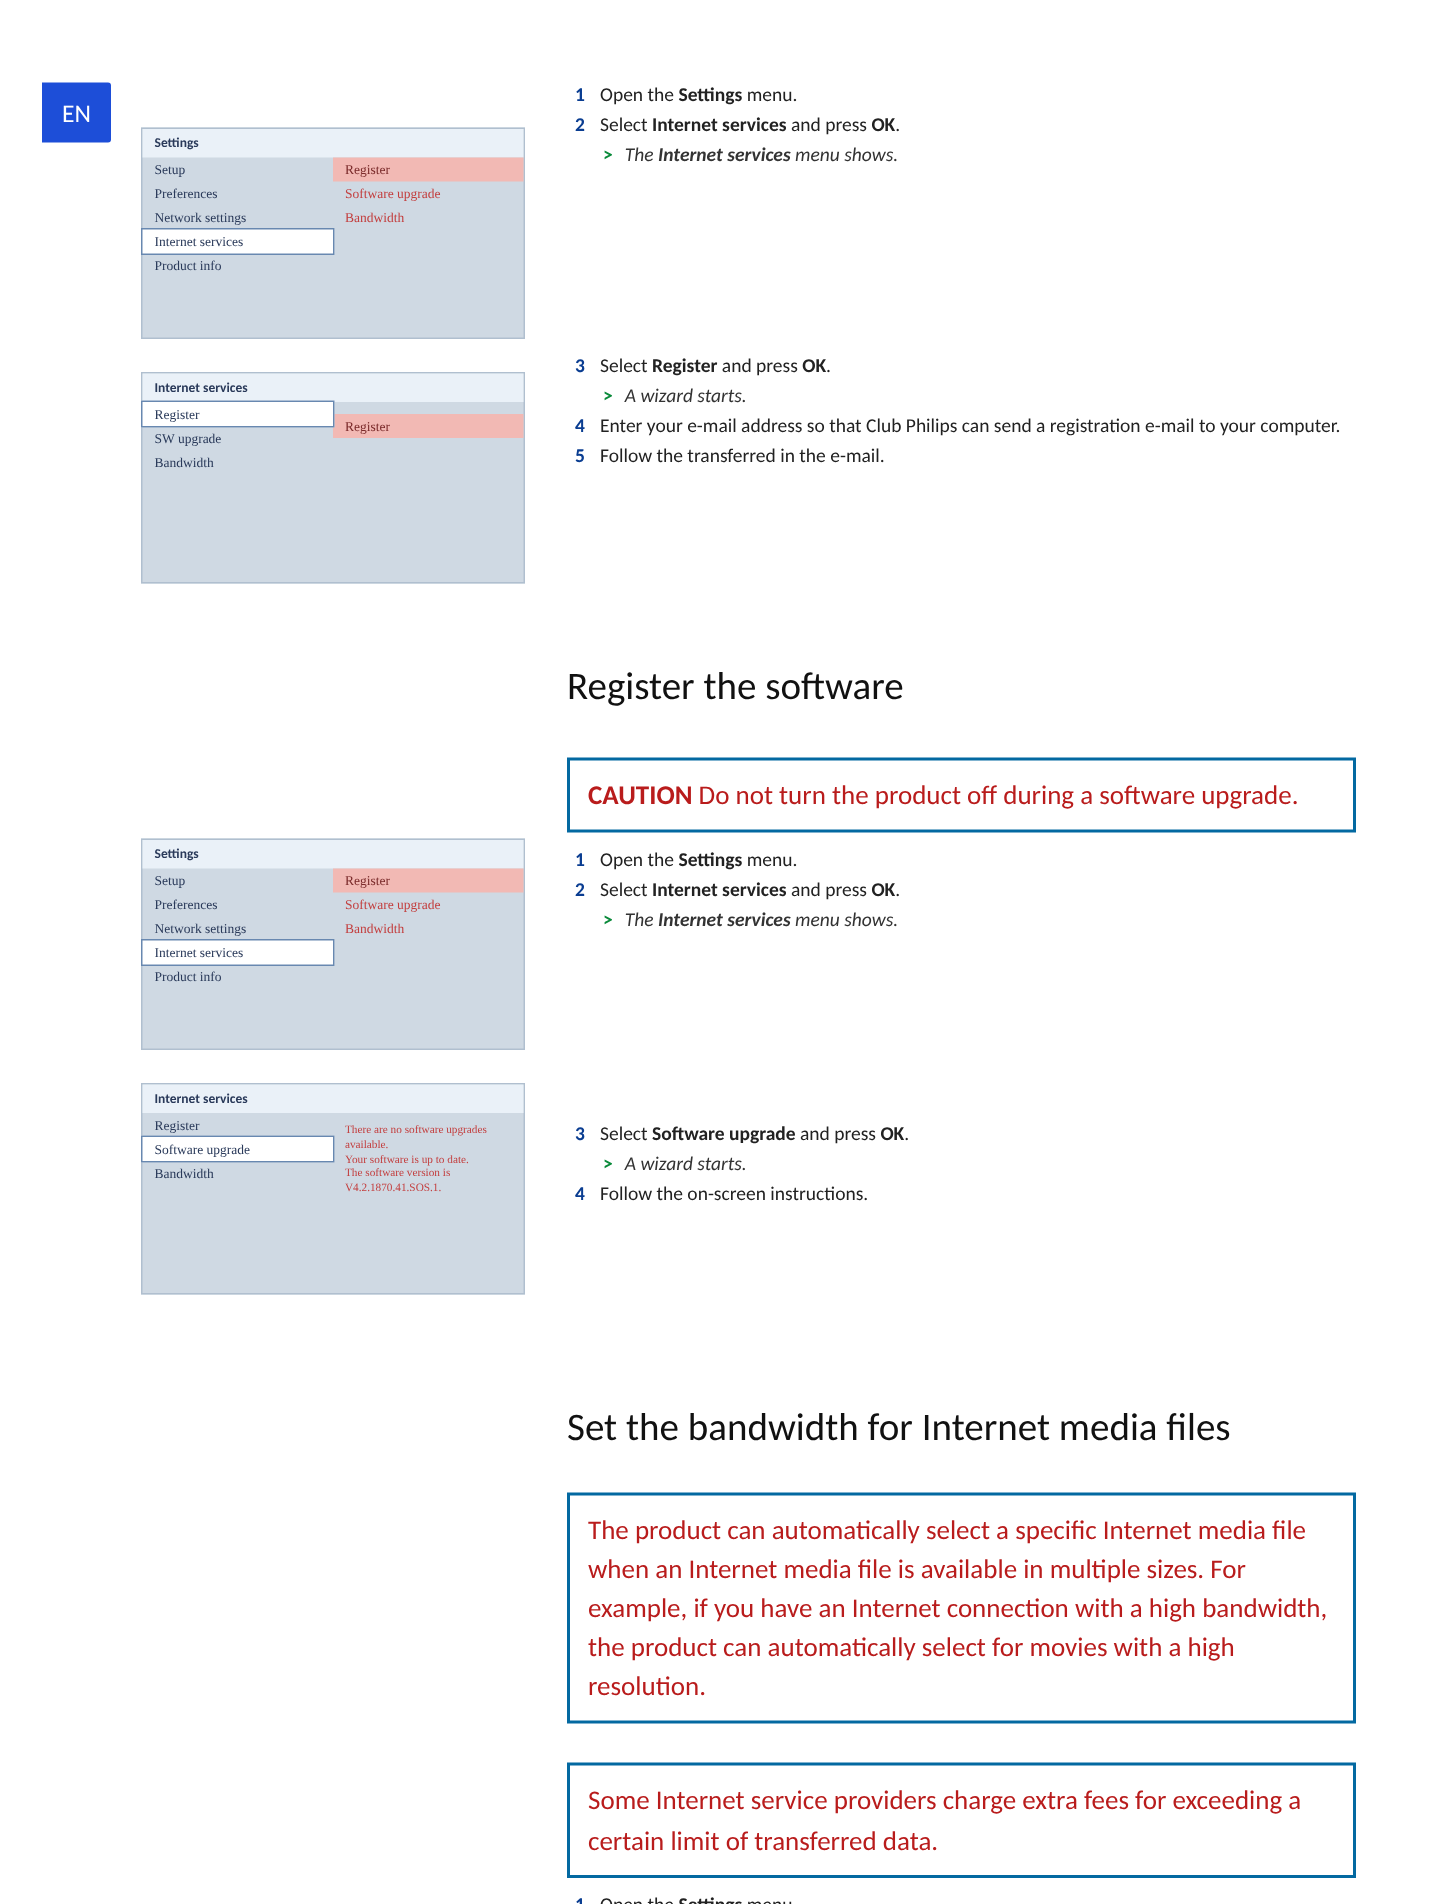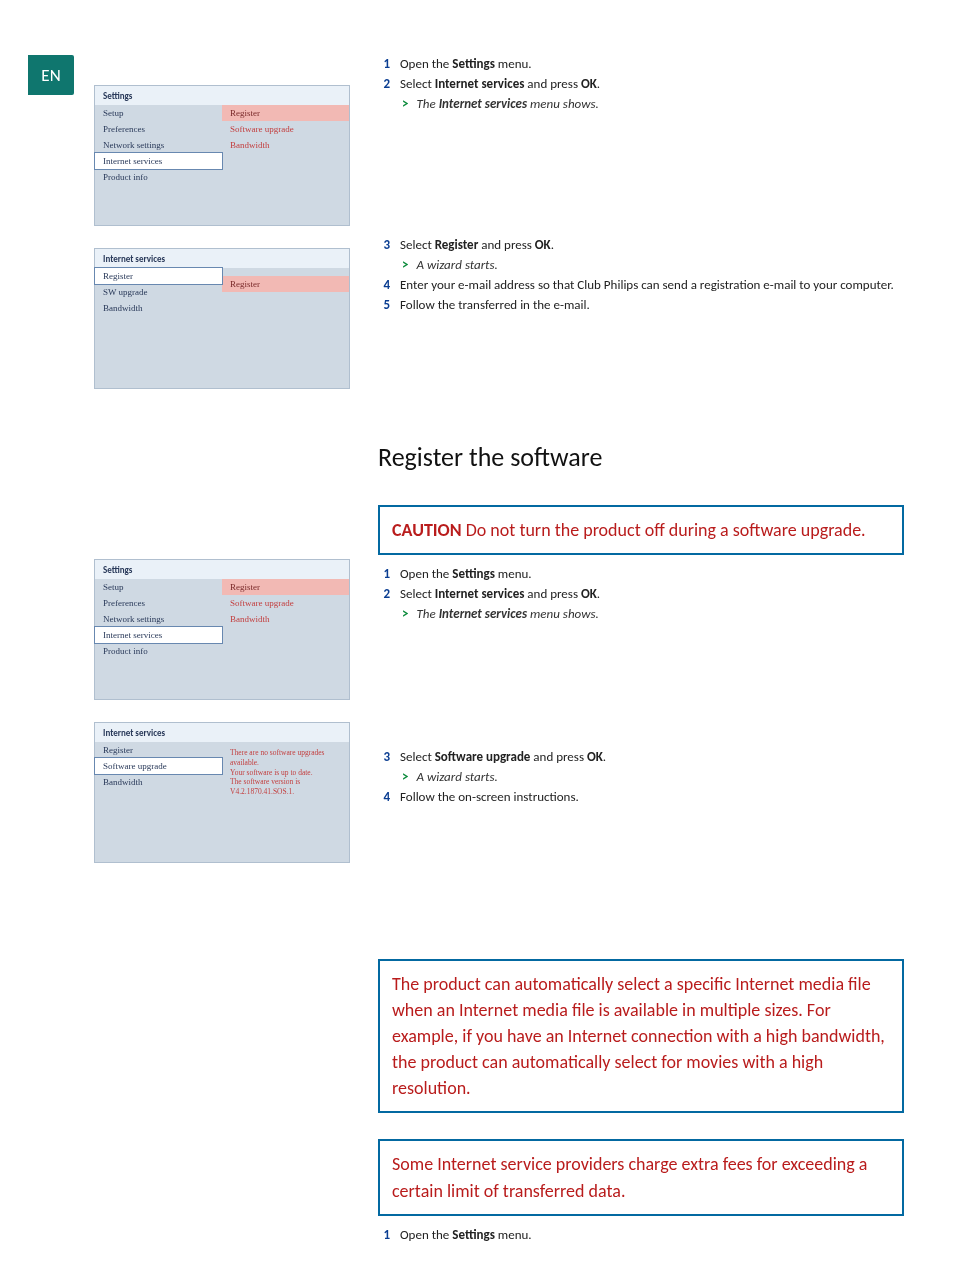--- a/index.html
+++ b/index.html
@@ -1,17 +1,17 @@
 <!DOCTYPE html>
 <html><head>
 <meta charset="utf-8">
 <style>
   * { box-sizing: border-box; margin: 0; padding: 0; }
   body { font-family: "Gill Sans", "Gill Sans MT", Calibri, sans-serif; font-size: 13px; color: #222; background: #fff; width: 954px; position: relative; }
-  .lang-tab { position: absolute; top: 55px; left: 28px; width: 46px; height: 40px; background: #0f766e; color: #fff; display: flex; align-items: center; justify-content: center; font-size: 17px; border-radius: 0 2px 2px 0; }
+  .lang-tab { position: absolute; top: 55px; left: 28px; width: 46px; height: 40px; background: #1d4ed8; color: #fff; display: flex; align-items: center; justify-content: center; font-size: 17px; border-radius: 0 2px 2px 0; }
   .page-num { position: absolute; bottom: 2px; left: 36px; font-size: 13px; color: #333; font-weight: bold; }
   .page { padding: 55px 50px 50px 94px; }
   .row { display: flex; gap: 28px; margin-bottom: 0; }
   .col-left { width: 256px; flex: 0 0 256px; }
   .col-right { flex: 1; min-width: 0; }
   h1 { font-size: 26px; font-weight: normal; color: #111; margin-bottom: 4px; }
   .step-list { list-style: none; }
   .step-list > li { display: flex; gap: 10px; margin-bottom: 2px; line-height: 1.4; align-items: flex-start; }
   .step-num { font-weight: bold; color: #0a3d91; width: 12px; flex: 0 0 12px; text-align: right; }
   .step-body { flex: 1; }
@@ -200,20 +200,21 @@
         </li>
       </ol>
     </div>
   </div>
 
   <div style="height:50px"></div>
 
   <div class="row">
     <div class="col-left"></div>
     <div class="col-right">
+      <h1>Set the bandwidth for Internet media files</h1>
       <div style="height:14px"></div>
       <div class="info-box">The product can automatically select a specific Internet media file when an Internet media file is available in multiple sizes. For example, if you have an Internet connection with a high bandwidth, the product can automatically select for movies with a high resolution.</div>
       <div style="height:6px"></div>
       <div class="info-box">Some Internet service providers charge extra fees for exceeding a certain limit of transferred data.</div>
       <ol class="step-list">
         <li>
           <span class="step-num">1</span>
           <span class="step-body"><span>Open the </span><span class="bold">Settings</span><span> menu.</span></span>
         </li>
       </ol>

